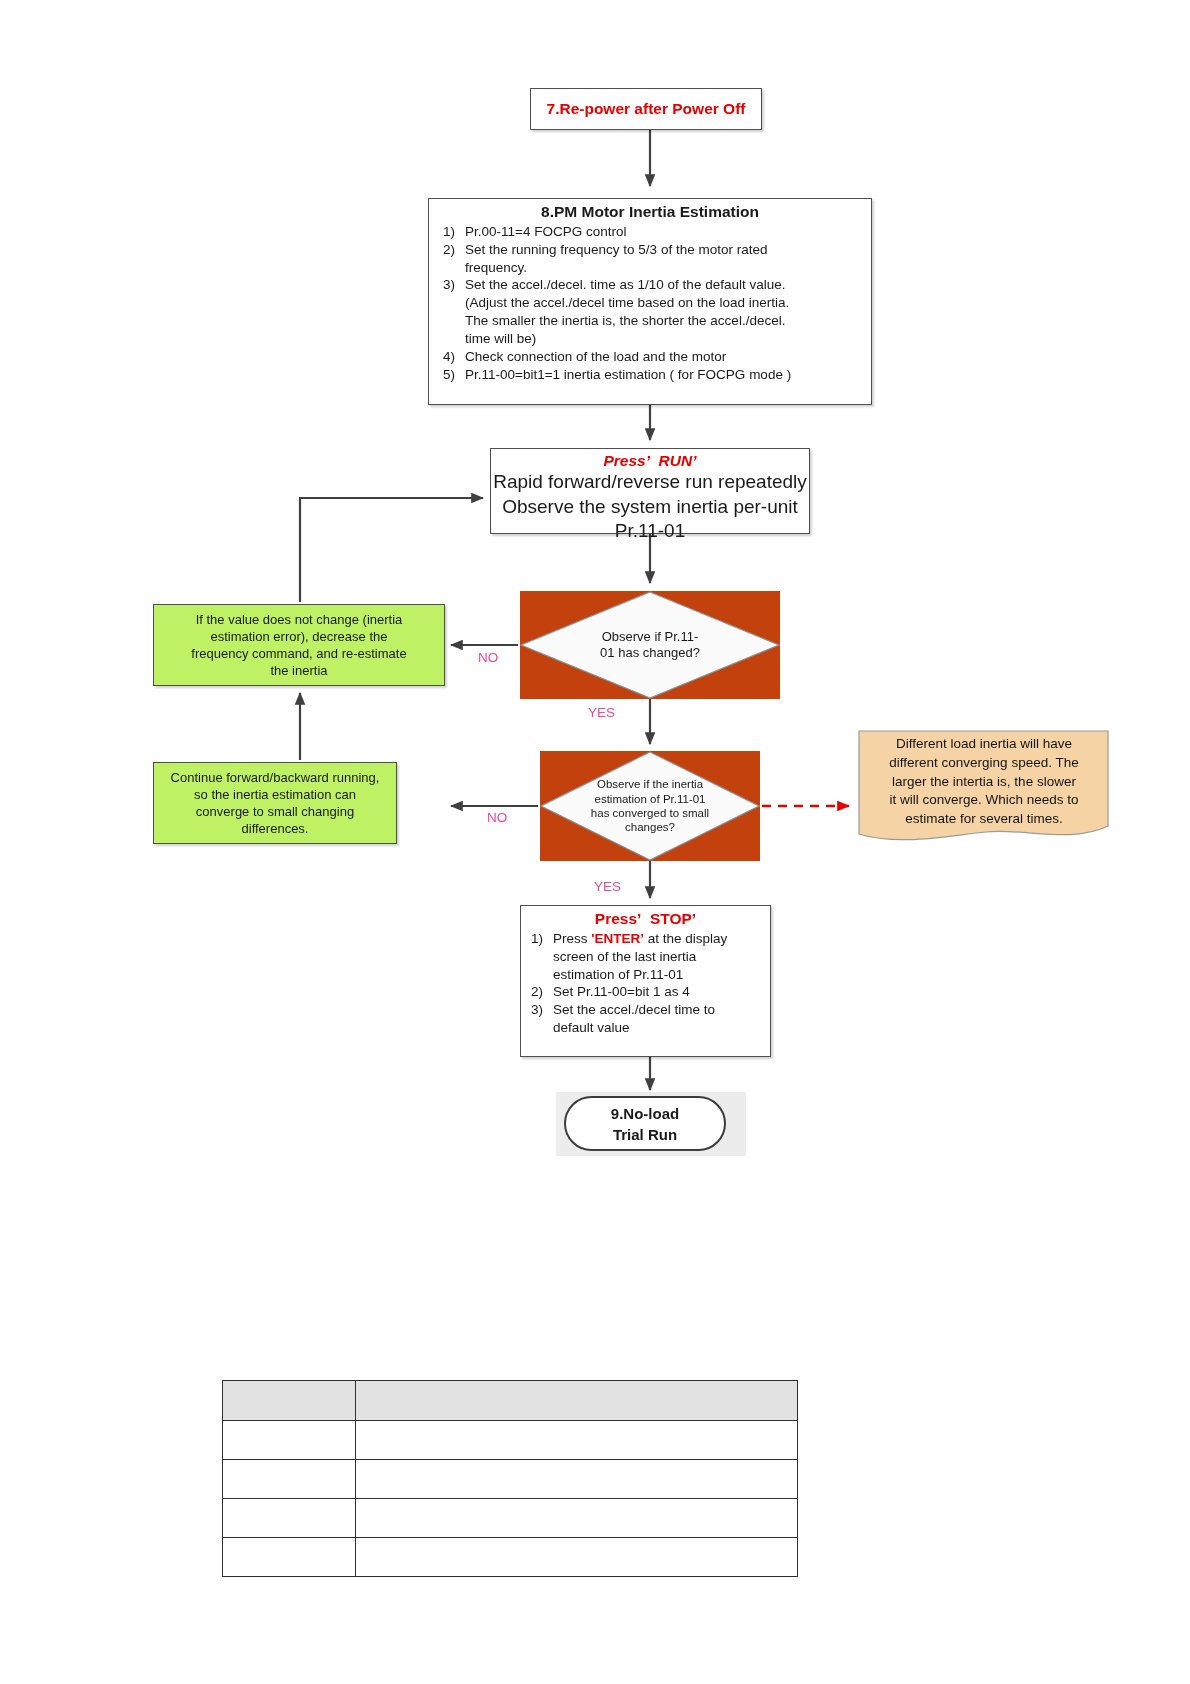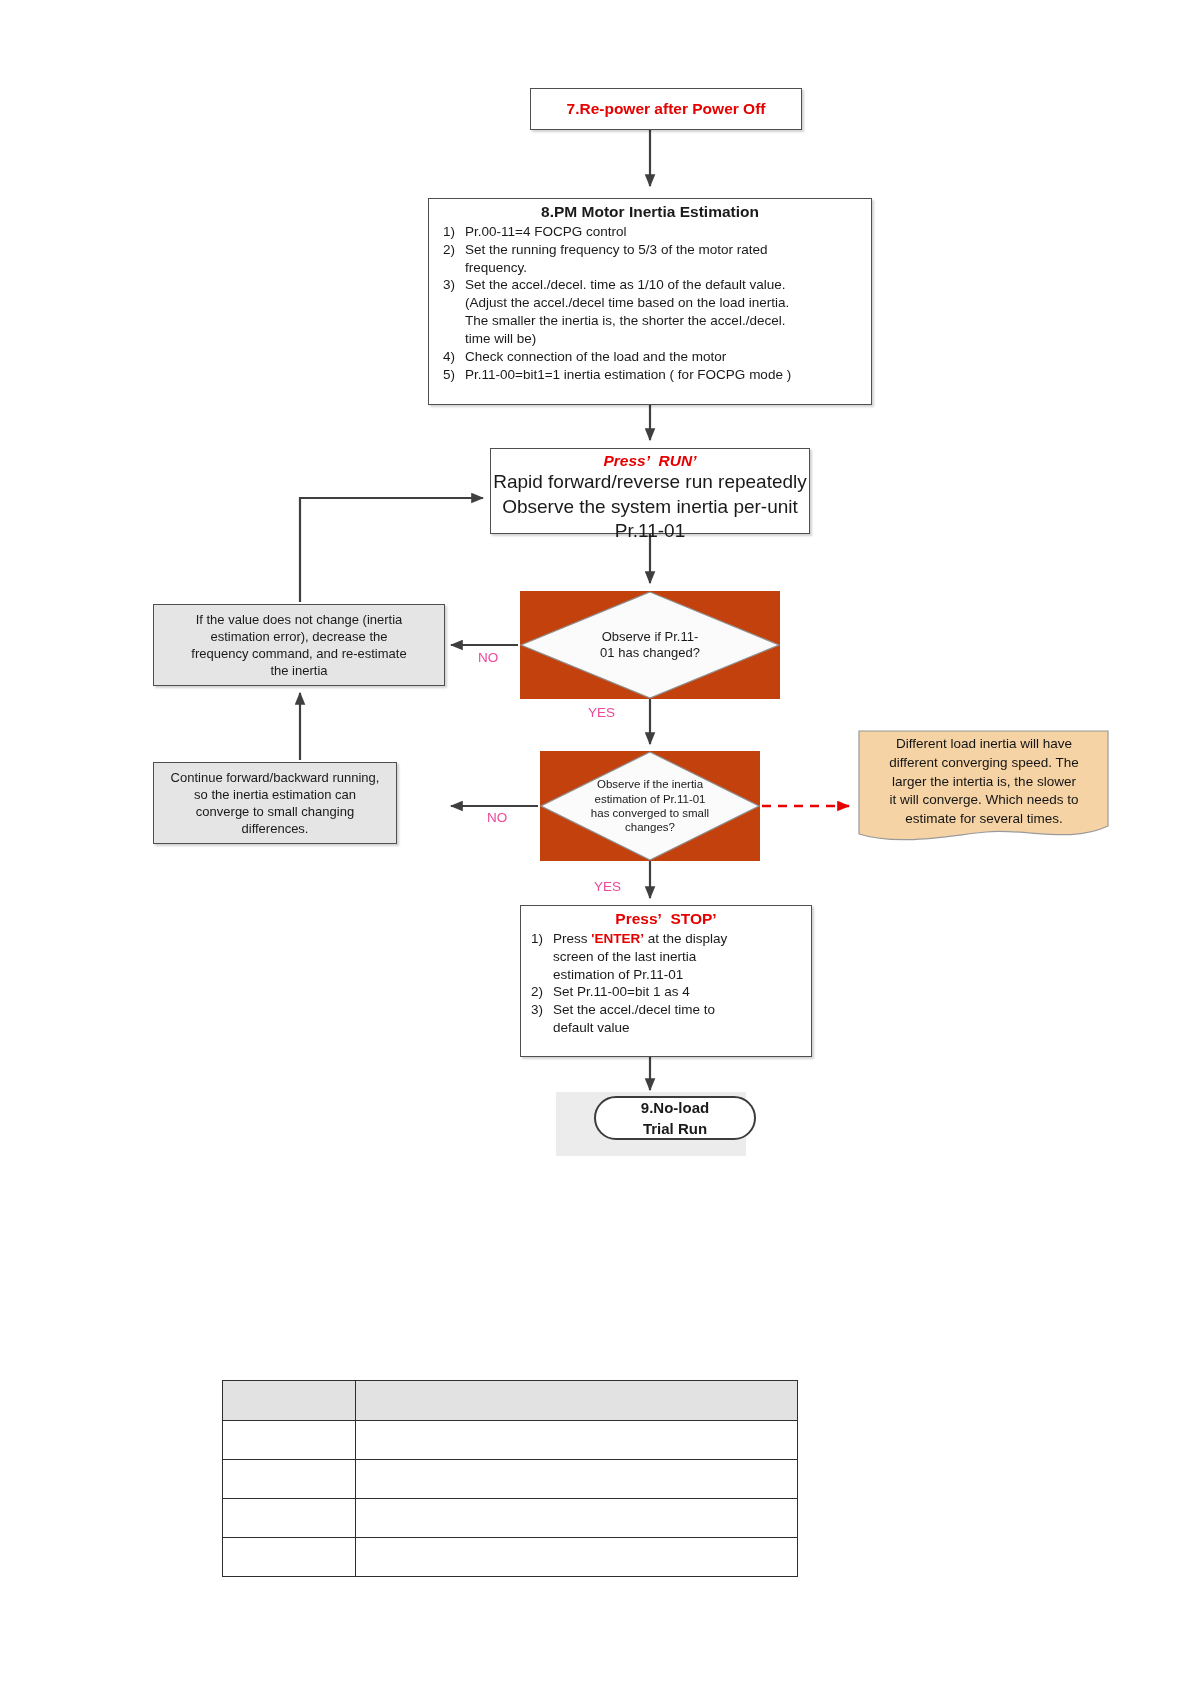--- a/index.html
+++ b/index.html
@@ -14,21 +14,21 @@
   .pbox{position:absolute;background:#fff;border:1.5px solid #4f4f4f;
         box-shadow:2px 2px 2px rgba(0,0,0,0.18);box-sizing:border-box;}
   .ttl{font-weight:bold;font-size:15.5px;text-align:center;}
   .red{color:#e60000;}
   .items{padding:2px 10px 4px 14px;font-size:13.5px;line-height:1.32;}
   .item{display:flex;}
   .item .num{flex:0 0 22px;}
   .item .txt{flex:1;}
 
   
-  .sbox{position:absolute;background:#e5e5e5;border:1.4px solid #4f4f4f;
+  .sbox{position:absolute;background:#bef264;border:1.4px solid #4f4f4f;
         box-shadow:2px 2px 2px rgba(0,0,0,0.18);box-sizing:border-box;
         display:flex;align-items:center;justify-content:center;
         font-size:13px;line-height:1.32;text-align:center;}
 
   
   .dmd{position:absolute;background:#c2410c;}
   .dmd svg{position:absolute;left:0;top:0;}
   .dmd .dtxt{position:absolute;left:0;top:0;right:0;bottom:0;
         display:flex;align-items:center;justify-content:center;
         text-align:center;line-height:1.25;}
@@ -74,21 +74,21 @@
       <path d="M300 602 V498 H483" marker-end="url(#mk-dark)"></path>
       <path d="M650 699 V744" marker-end="url(#mk-dark)"></path>
       <path d="M538 806 H451" marker-end="url(#mk-dark)"></path>
       <path d="M300 760 V693" marker-end="url(#mk-dark)"></path>
       <path d="M650 861 V898" marker-end="url(#mk-dark)"></path>
       <path d="M650 1057 V1090" marker-end="url(#mk-dark)"></path>
     </g>
     <path d="M762 806 H849" stroke-width="2.6" fill="none" stroke-dasharray="9 7" marker-end="url(#mk-red)" stroke="#e60000"></path>
   </svg>
 
-  <div class="pbox" style="left:530px;top:88px;width:272px;height:42px;display:flex;align-items:center;justify-content:center;">
+  <div class="pbox" style="left:530px;top:88px;width:232px;height:42px;display:flex;align-items:center;justify-content:center;">
     <div class="ttl red" data-bind="flowchart.start.title">7.Re-power after Power Off</div>
   </div>
 
   <div class="pbox" style="left:428px;top:198px;width:444px;height:207px;">
     <div class="ttl" style="margin-top:4px;" data-bind="flowchart.estimation.title">8.PM Motor Inertia Estimation</div>
     <div class="items">
       <div class="item">
         <span class="num" data-bind="flowchart.estimation.items.0.num">1)</span>
         <span class="txt" data-bind="flowchart.estimation.items.0.text">Pr.00-11=4 FOCPG control</span>
       </div>
@@ -162,21 +162,21 @@
     <svg width="252" height="122">
       <path d="M1 1 L250 1 L250 96 C212 114 168 98 128 102 C88 106 40 116 1 104 Z" stroke="#9a9a9a" stroke-width="1.2" fill="#f5d3a5"></path>
     </svg>
     <div class="notetxt" style="left:4px;top:4px;width:244px;height:96px;" data-bind="flowchart.inertia_note.text">Different load inertia will have
 different converging speed. The
 larger the intertia is, the slower
 it will converge. Which needs to
 estimate for several times.</div>
   </div>
 
-  <div class="pbox" style="left:520px;top:905px;width:292px;height:152px;">
+  <div class="pbox" style="left:520px;top:905px;width:251px;height:152px;">
     <div class="ttl red" style="margin-top:4px;" data-bind="flowchart.stop.title">Press’&nbsp;&nbsp;STOP’</div>
     <div class="items" style="padding-left:10px;">
       <div class="item">
         <span class="num" data-bind="flowchart.stop.item1.num">1)</span>
         <span class="txt"><span data-bind="flowchart.stop.item1.pre">Press </span><span class="red" style="font-weight:bold;" data-bind="flowchart.stop.item1.enter">'ENTER’</span><span data-bind="flowchart.stop.item1.post"> at the display
 screen of the last inertia
 estimation of Pr.11-01</span></span>
       </div>
       <div class="item">
         <span class="num" data-bind="flowchart.stop.item2.num">2)</span>
@@ -184,21 +184,21 @@
       </div>
       <div class="item">
         <span class="num" data-bind="flowchart.stop.item3.num">3)</span>
         <span class="txt" data-bind="flowchart.stop.item3.text">Set the accel./decel time to
 default value</span>
       </div>
     </div>
   </div>
 
   <div class="halo" style="left:556px;top:1092px;width:190px;height:64px;"></div>
-  <div class="stadium" style="left:594px;top:1096px;width:162px;height:44px;">
+  <div class="stadium" style="left:564px;top:1096px;width:162px;height:55px;">
     <div data-bind="flowchart.end.title">9.No-load
 Trial Run</div>
   </div>
 
   <table class="ptable" style="left:222px;top:1380px;width:575px;">
     <colgroup>
         <col style="width:133px;">
         <col style="width:442px;">
       </colgroup>
     <tbody>

